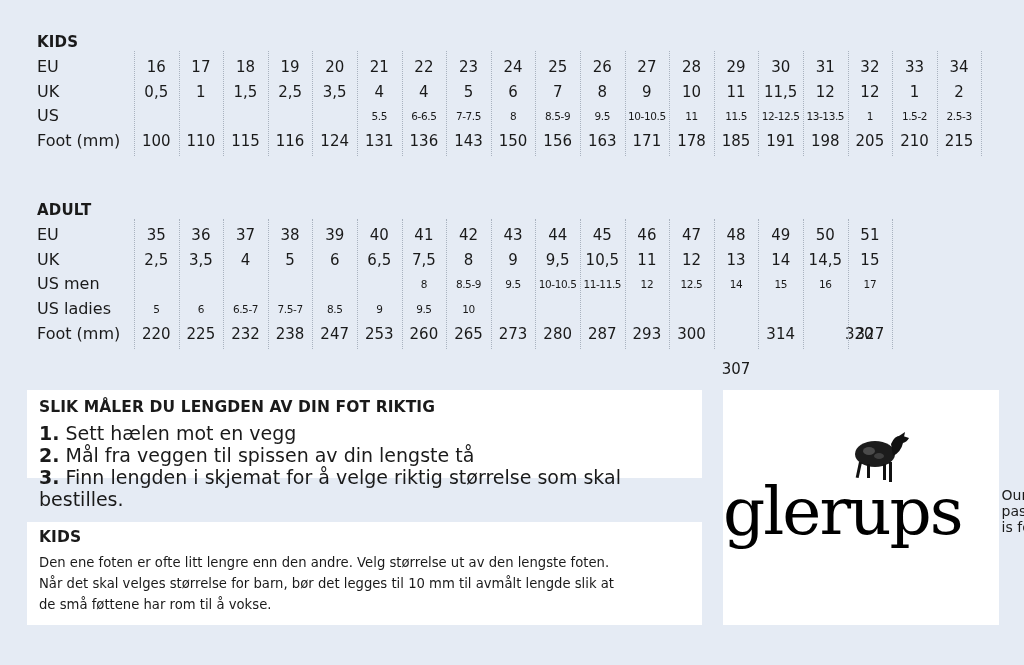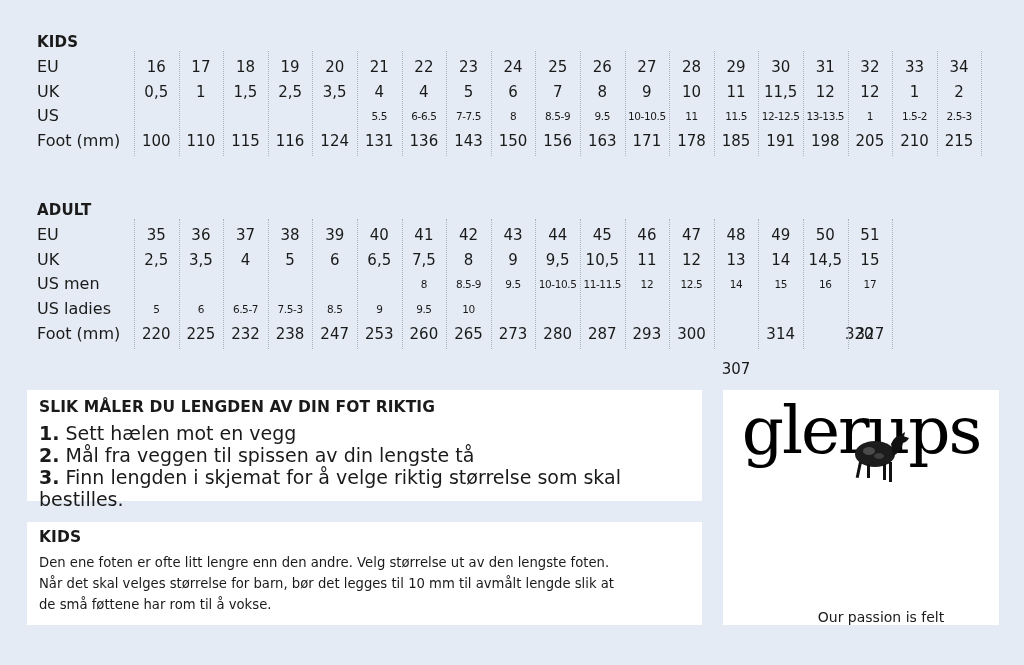--- a/index.html
+++ b/index.html
@@ -14,21 +14,21 @@
   .cell.small { font-size: 10.5px; letter-spacing: -0.4px; }
   .divider { position: absolute; width: 0; border-left: 1px dotted #a9b2bf; }
 
   .panel { position: absolute; background: #ffffff; }
   .panel-title { font-weight: bold; font-size: 15.5px; letter-spacing: 0.1px; }
   .steps { margin-top: 6px; }
   .step { font-size: 19px; line-height: 22px; }
   .step b { font-weight: bold; }
   .note-text { font-size: 13.2px; line-height: 21px; margin-top: 6px; }
 
-  .logo { display: flex; flex-direction: column; align-items: center; justify-content: space-between; }
+  .logo { display: flex; flex-direction: row; align-items: center; justify-content: space-between; }
   .logo-word { font-family: "DejaVu Serif", serif; font-size: 66px; letter-spacing: -2px; line-height: 1; color: #000; margin-top: 8px; }
   .logo-tagline { font-size: 14px; color: #1a1a1a; margin-top: 6px; margin-left: 40px; }
   .sheep { position: absolute; left: 126px; top: 40px; }
 </style>
 </head>
 <body>
 
 <div class="section-title" style="top:33px;">KIDS</div>
 <div class="table" id="kids-table" style="top:55px;">
     <div class="row">
@@ -201,21 +201,21 @@
       <div class="cell small" style="left: 676.8px;">14</div>
       <div class="cell small" style="left: 721.4px;">15</div>
       <div class="cell small" style="left: 766px;">16</div>
       <div class="cell small" style="left: 810.6px;">17</div>
     </div>
     <div class="row">
       <div class="row-label">US ladies</div>
       <div class="cell small" style="left: 97px;">5</div>
       <div class="cell small" style="left: 141.6px;">6</div>
       <div class="cell small" style="left: 186.2px;">6.5-7</div>
-      <div class="cell small" style="left: 230.8px;">7.5-3</div>
+      <div class="cell small" style="left: 230.8px;">7.5-7</div>
       <div class="cell small" style="left: 275.4px;">8.5</div>
       <div class="cell small" style="left: 320px;">9</div>
       <div class="cell small" style="left: 364.6px;">9.5</div>
       <div class="cell small" style="left: 409.2px;">10</div>
       <div class="cell small" style="left: 453.8px;"></div>
       <div class="cell small" style="left: 498.4px;"></div>
       <div class="cell small" style="left: 543px;"></div>
       <div class="cell small" style="left: 587.6px;"></div>
       <div class="cell small" style="left: 632.2px;"></div>
       <div class="cell small" style="left: 676.8px;"></div>
@@ -256,21 +256,21 @@
     <div class="divider" style="left: 543px; top: -4px; height: 129.5px;"></div>
     <div class="divider" style="left: 587.6px; top: -4px; height: 129.5px;"></div>
     <div class="divider" style="left: 632.2px; top: -4px; height: 129.5px;"></div>
     <div class="divider" style="left: 676.8px; top: -4px; height: 129.5px;"></div>
     <div class="divider" style="left: 721.4px; top: -4px; height: 129.5px;"></div>
     <div class="divider" style="left: 766px; top: -4px; height: 129.5px;"></div>
     <div class="divider" style="left: 810.6px; top: -4px; height: 129.5px;"></div>
     <div class="divider" style="left: 855.2px; top: -4px; height: 129.5px;"></div>
   </div>
 
-<div class="panel" style="left:27px; top:390px; width:675px; height:111px; padding:8px 12px;">
+<div class="panel" style="left:27px; top:390px; width:675px; height:88px; padding:8px 12px;">
   <div class="panel-title">SLIK MÅLER DU LENGDEN AV DIN FOT RIKTIG</div>
   <div class="steps">
     <div class="step"><b>1.</b><span> Sett hælen mot en vegg</span></div>
     <div class="step"><b>2.</b><span> Mål fra veggen til spissen av din lengste tå</span></div>
     <div class="step"><b>3.</b><span> Finn lengden i skjemat for å velge riktig størrelse som skal bestilles.</span></div>
   </div>
 </div>
 
 <div class="panel" style="left:27px; top:522px; width:675px; height:103px; padding:6px 12px;">
   <div class="panel-title">KIDS</div>

